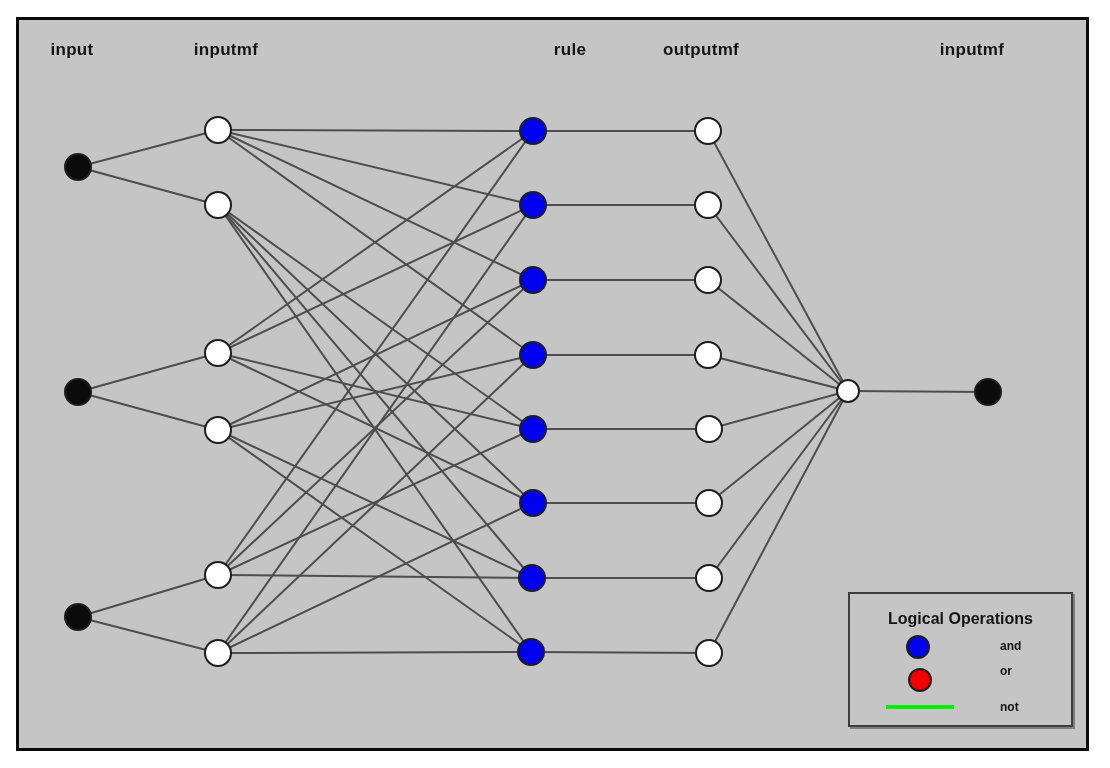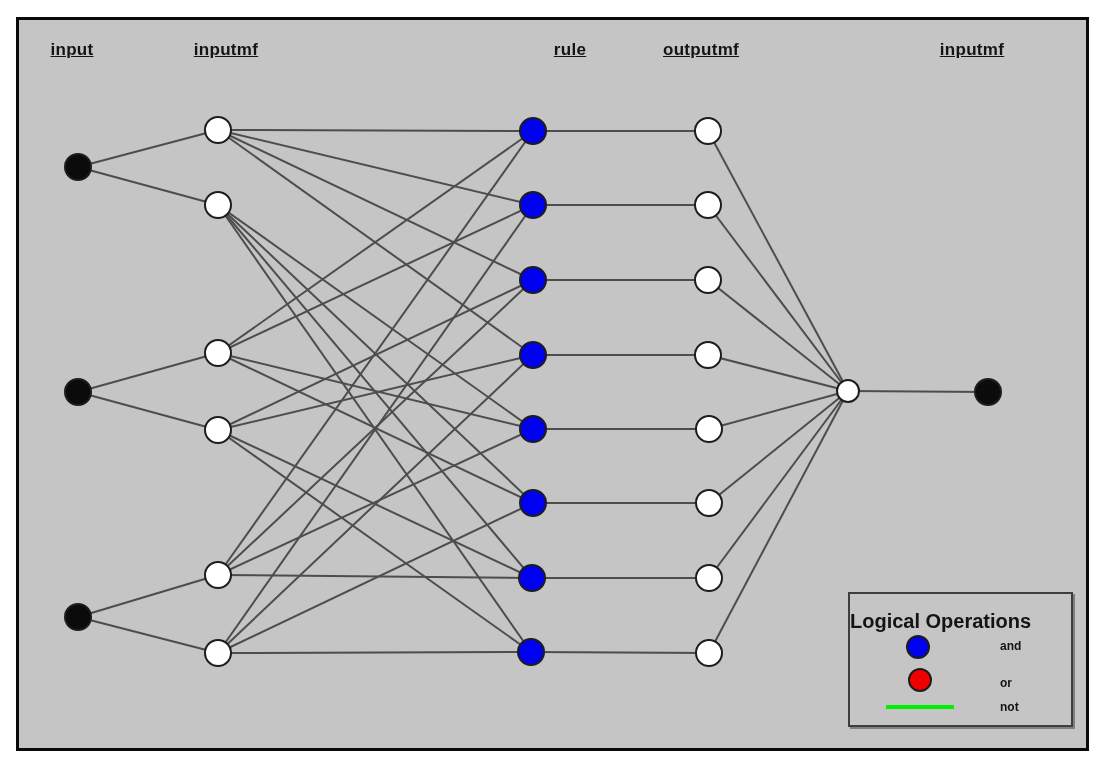--- a/index.html
+++ b/index.html
@@ -35,39 +35,38 @@
   }
   .col-label {
     position: absolute;
     top: 40px;
     transform: translateX(-50%);
     font-size: 17px;
     font-weight: 600;
     color: #141414;
     white-space: nowrap;
     letter-spacing: 0.3px;
-    text-decoration: underline;
   }
   .legend {
     position: absolute;
     left: 848px;
     top: 592px;
     width: 221px;
     height: 131px;
     background: #c5c5c5;
     border: 2px solid #3e3e3e;
     box-shadow: 2px 2px 0 rgba(40,40,40,0.45);
   }
   .legend-title {
     position: absolute;
     left: 0;
     right: 0;
     top: 16px;
-    text-align: left;
-    font-size: 20px;
+    text-align: center;
+    font-size: 16px;
     font-weight: 600;
     color: #141414;
     white-space: nowrap;
   }
   .legend-dot {
     position: absolute;
     width: 24px;
     height: 24px;
     border-radius: 50%;
     border: 2px solid #1d1d1d;
@@ -84,21 +83,21 @@
   }
   .legend-label {
     position: absolute;
     left: 150px;
     font-size: 12px;
     font-weight: 600;
     color: #141414;
     white-space: nowrap;
   }
   .legend-label.and { top: 45px; }
-  .legend-label.or  { top: 82px; }
+  .legend-label.or  { top: 70px; }
   .legend-label.not { top: 106px; text-align: center; }
 </style>
 </head>
 <body>
 
 <div class="stage">
 
   <div class="figure-frame"></div>
 
   <svg class="plot" viewBox="0 0 1110 768" xmlns="http://www.w3.org/2000/svg">

